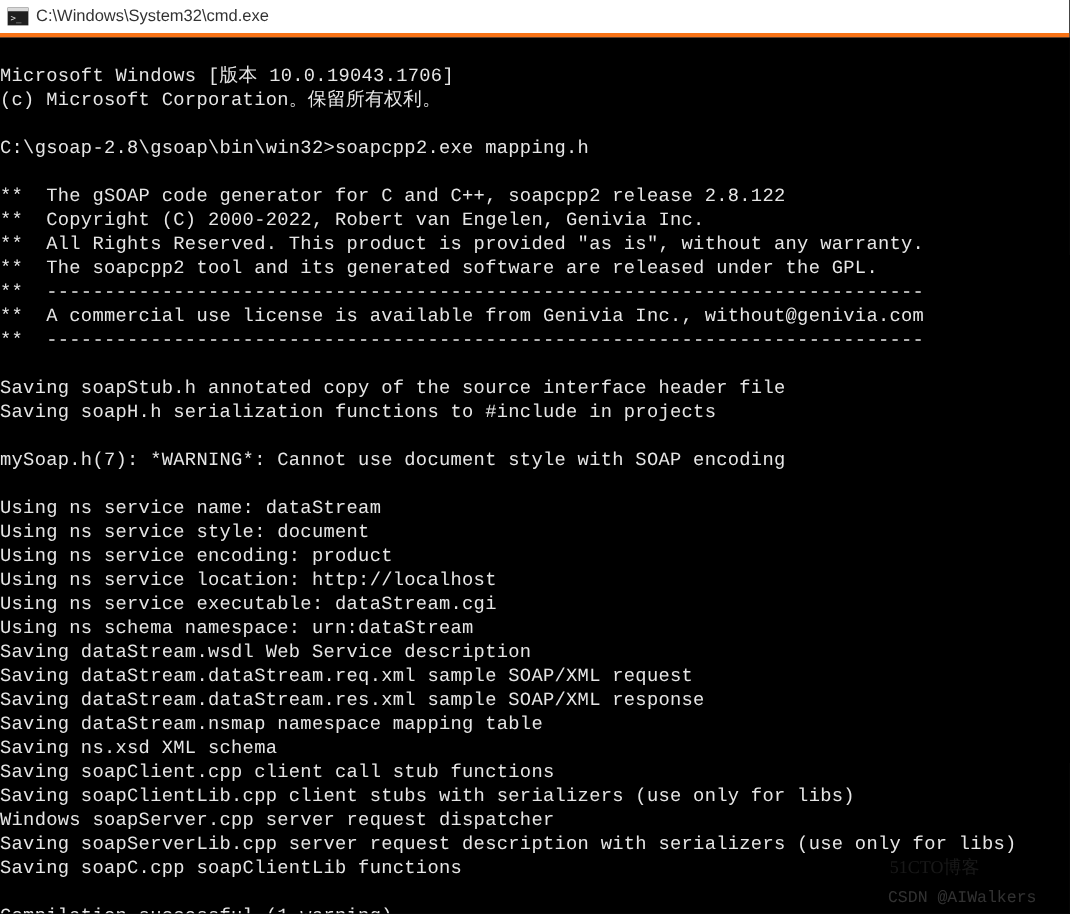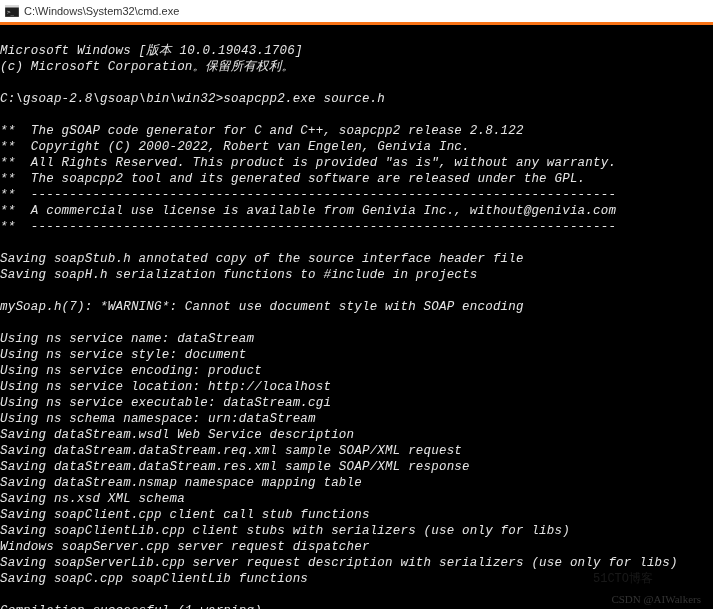--- a/index.html
+++ b/index.html
@@ -48,37 +48,36 @@
     font-size: 12.5px;
     line-height: 16px;
     padding: 2px 0 0 0;
     white-space: pre;
     letter-spacing: 0.2px;
     overflow: hidden;
   }
   .client .line {
     white-space: pre-wrap;
     word-break: break-all;
-    font-style: italic;
   }
   .watermark-right {
     position: absolute;
-    right: 12px;
+    right: 22px;
     bottom: 4px;
     color: rgba(200,200,200,0.25);
     font-size: 11px;
-    font-family: Liberation Serif, serif;
+    font-family: Liberation Mono, monospace;
   }
   .watermark-center {
     position: absolute;
     right: 60px;
     bottom: 22px;
     color: rgba(200,200,200,0.12);
     font-size: 12px;
-    font-family: Liberation Mono, monospace;
+    font-family: Liberation Serif, serif;
   }
 </style>
 </head>
 <body>
 
 <div class="window">
 
   <div class="titlebar">
     <span class="titlebar-icon">
       <svg width="14" height="12" viewBox="0 0 14 12">
@@ -87,21 +86,21 @@
         <text x="2" y="9" font-size="6" fill="#ddd" font-family="monospace">&gt;_</text>
       </svg>
     </span>
     <span class="titlebar-title">C:\Windows\System32\cmd.exe</span>
   </div>
 
   <div class="client">
 <span class="line">Microsoft Windows [版本 10.0.19043.1706]</span>
 <span class="line">(c) Microsoft Corporation。保留所有权利。</span>
 <span class="line"> </span>
-<span class="line"><span>C:\gsoap-2.8\gsoap\bin\win32&gt;</span><span>soapcpp2.exe source.h</span></span>
+<span class="line"><span>C:\gsoap-2.8\gsoap\bin\win32&gt;</span><span>soapcpp2.exe mapping.h</span></span>
 <span class="line"> </span>
 <span class="line">**  The gSOAP code generator for C and C++, soapcpp2 release 2.8.122</span>
 <span class="line">**  Copyright (C) 2000-2022, Robert van Engelen, Genivia Inc.</span>
 <span class="line">**  All Rights Reserved. This product is provided "as is", without any warranty.</span>
 <span class="line">**  The soapcpp2 tool and its generated software are released under the GPL.</span>
 <span class="line">**  ----------------------------------------------------------------------------</span>
 <span class="line">**  A commercial use license is available from Genivia Inc., without@genivia.com</span>
 <span class="line">**  ----------------------------------------------------------------------------</span>
 <span class="line"> </span>
 <span class="line">Saving soapStub.h annotated copy of the source interface header file</span>

